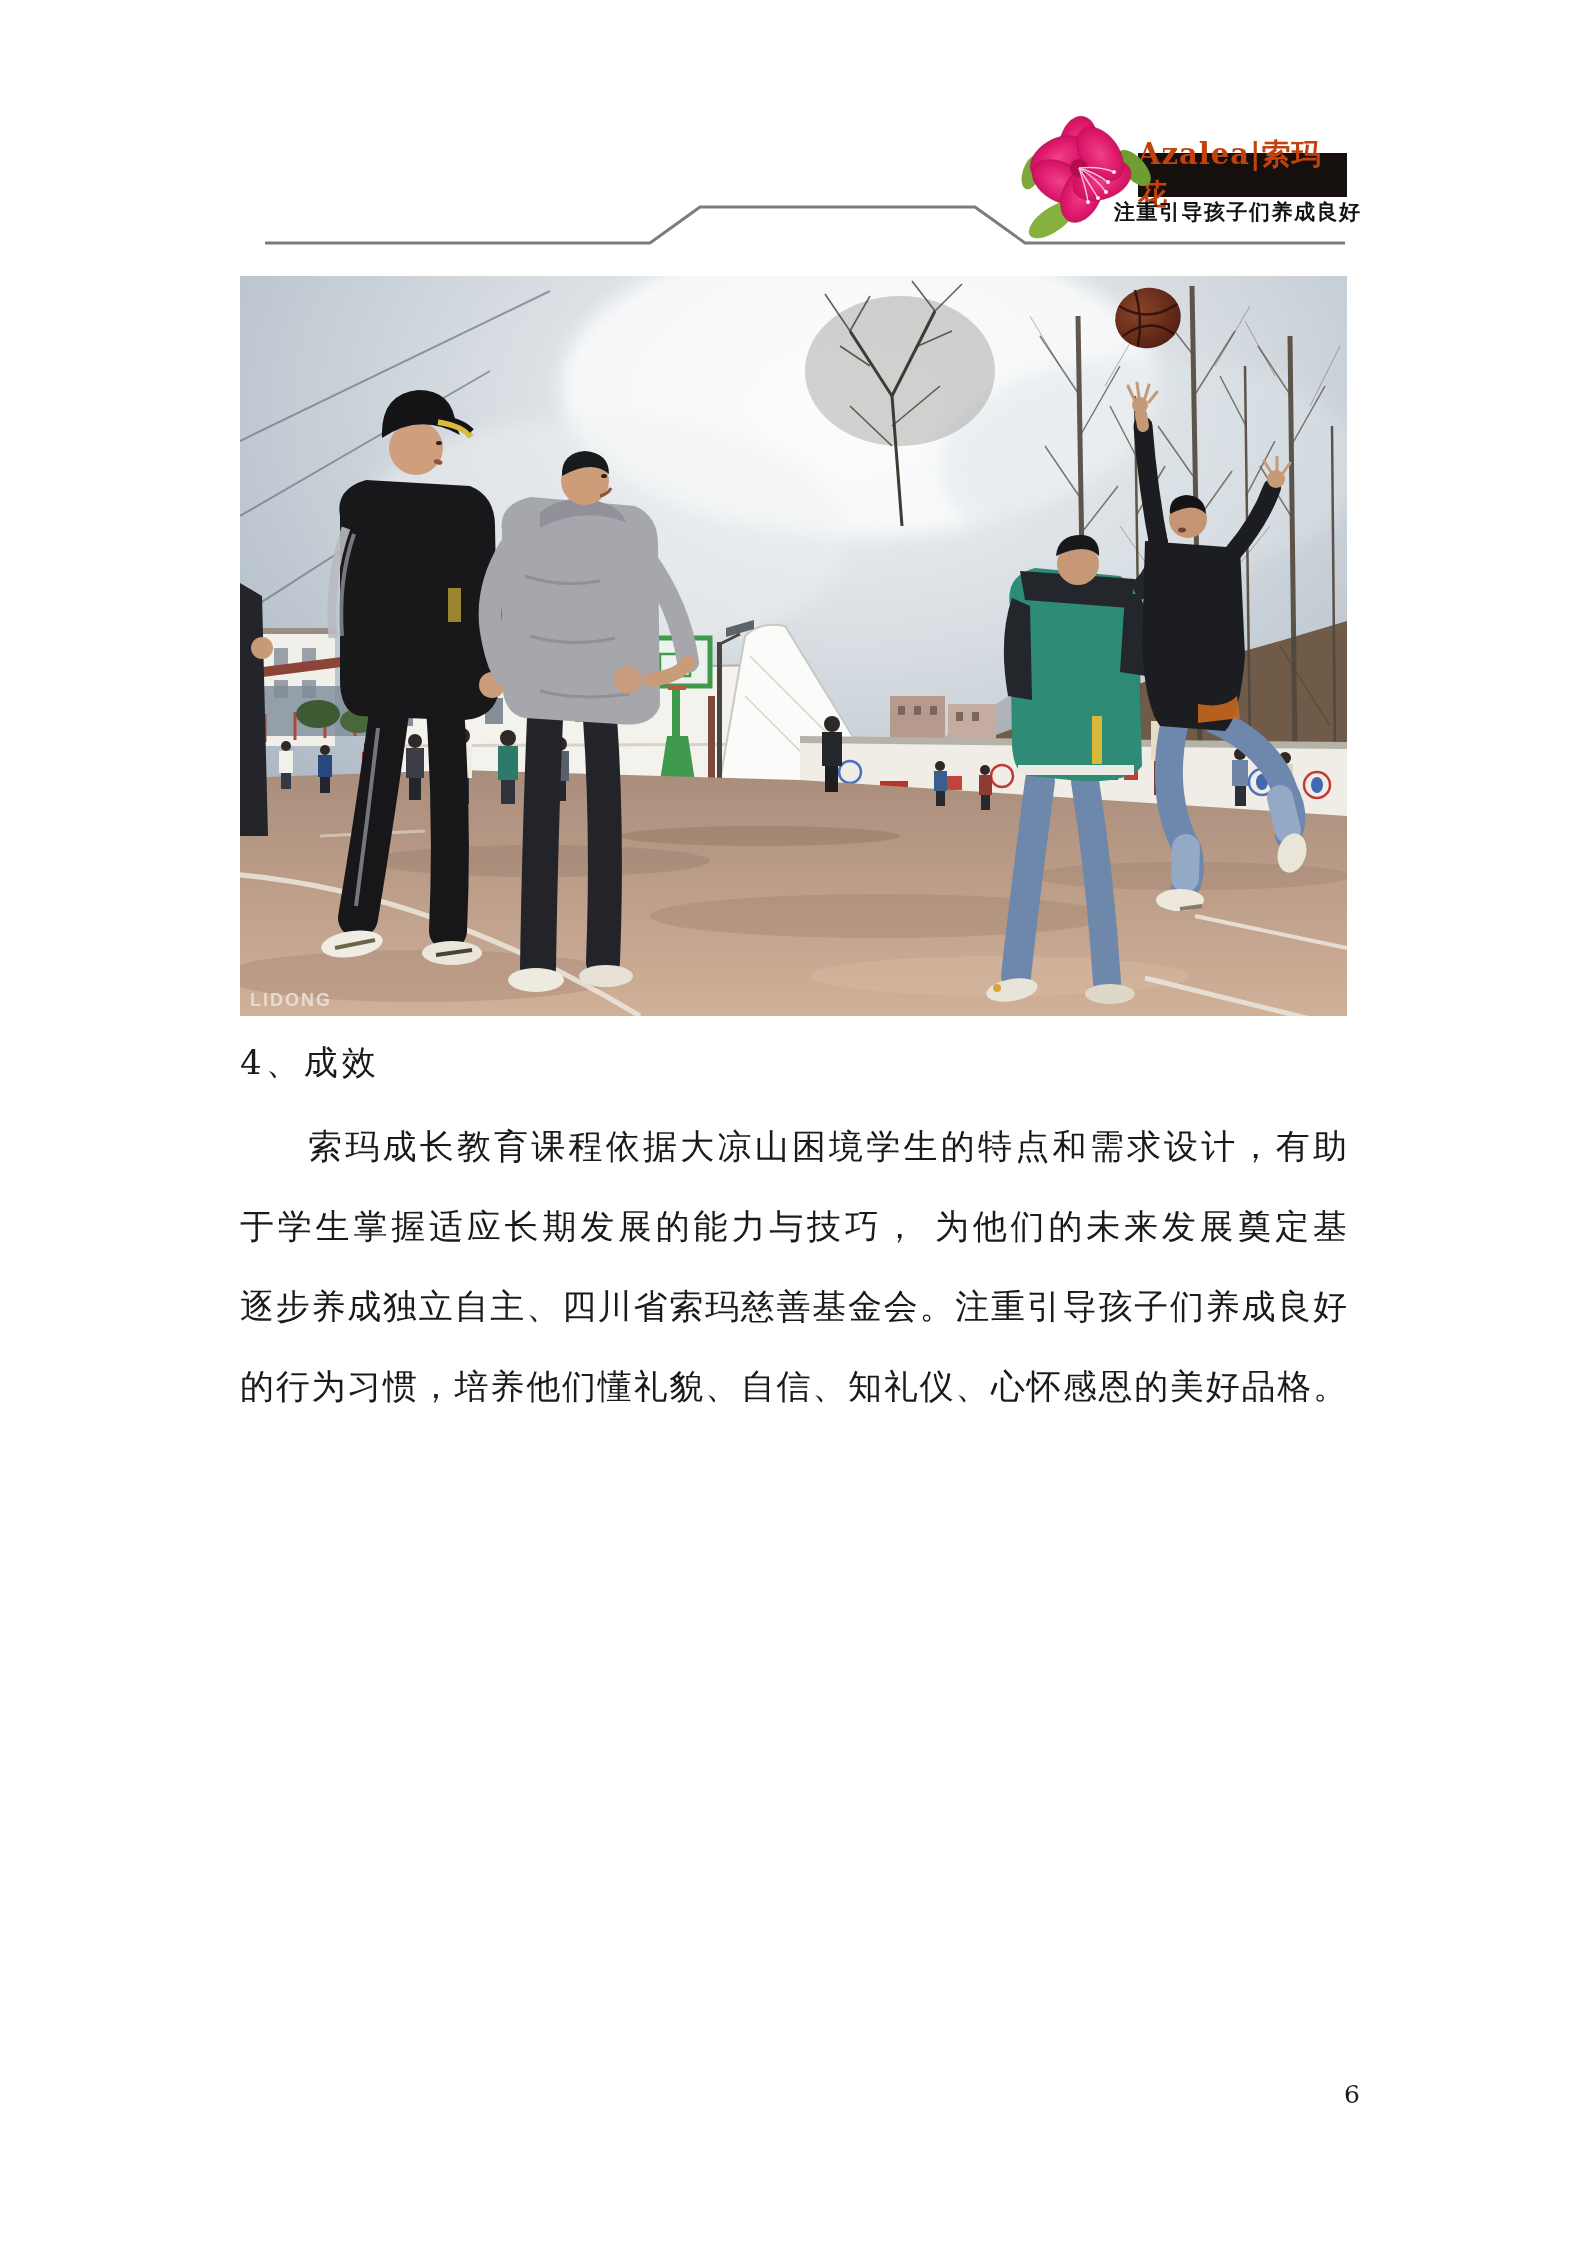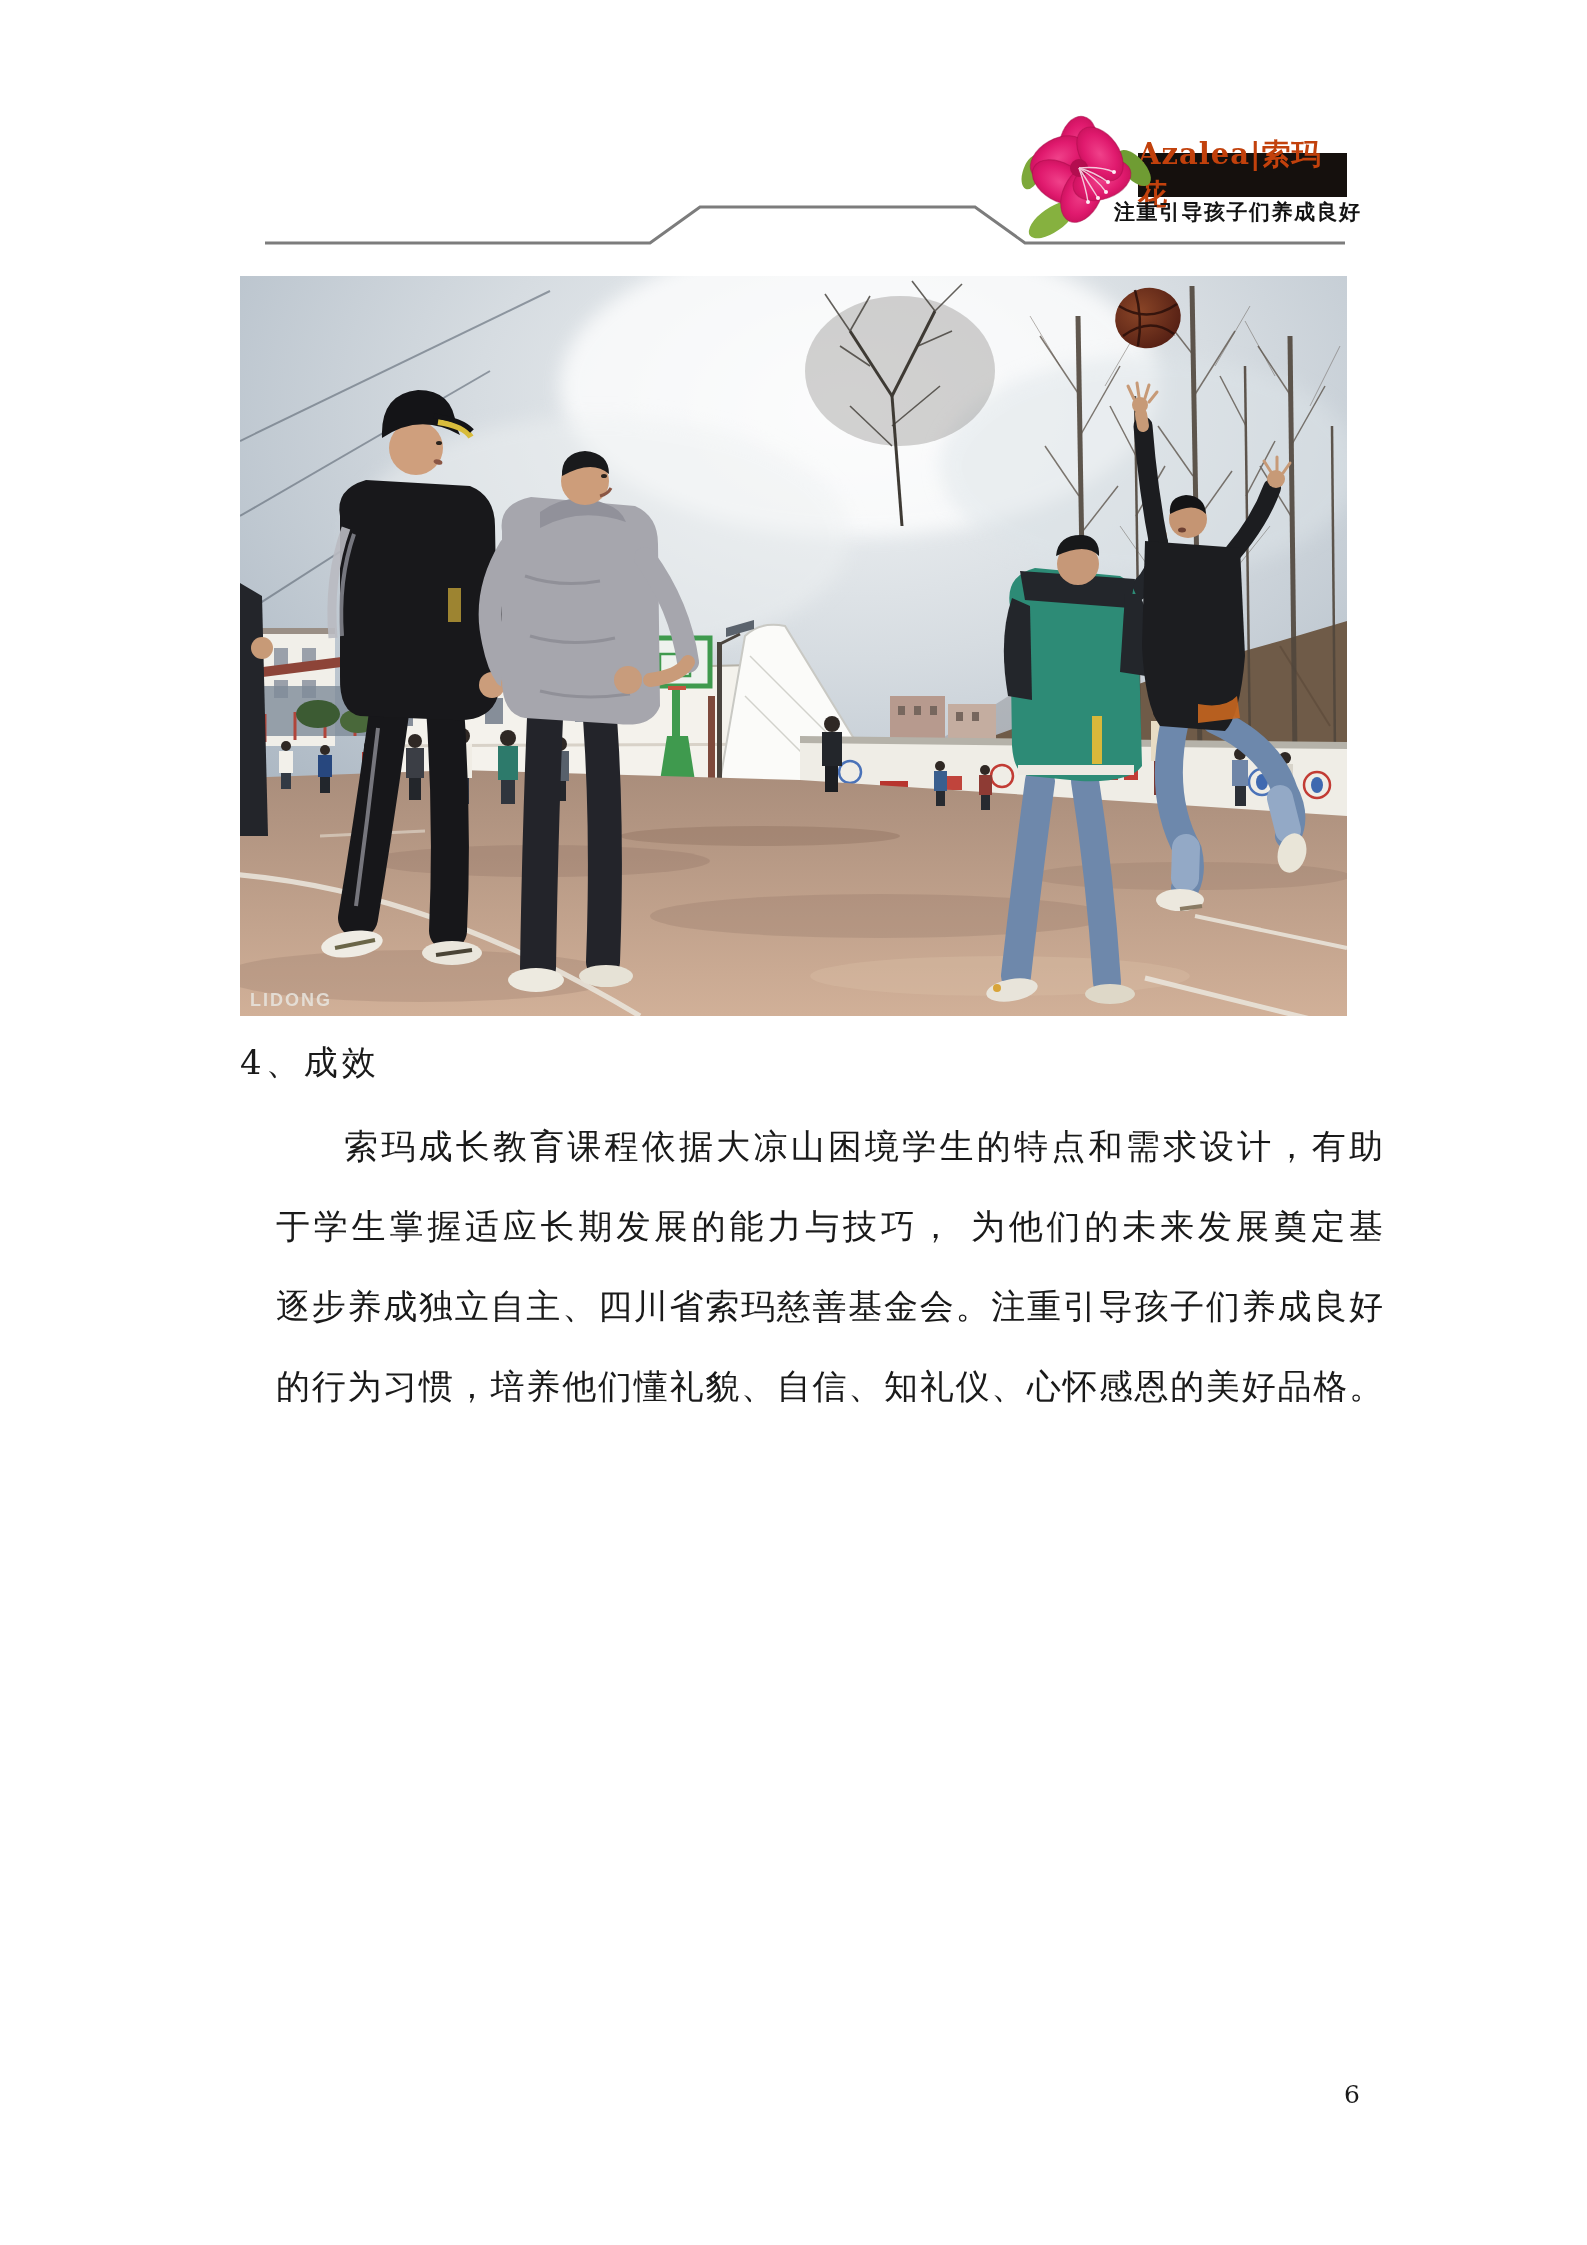--- a/index.html
+++ b/index.html
@@ -27,21 +27,21 @@
     font-family:"DejaVu Sans","Liberation Sans",sans-serif;
   }
   
   .photo { position:absolute; left:240px; top:276px; width:1107px; height:740px; overflow:hidden; }
   .photo svg { display:block; }
   
   .heading {
     position:absolute; left:240px; top:1040px; width:600px; height:44px;
     font-size:34px; line-height:44px; letter-spacing:4px;
   }
-  .para { position:absolute; left:240px; top:1106px; width:1107px;margin-left:36px; }
+  .para { position:absolute; left:240px; top:1106px; width:1107px; }
   .para-line {
     height:80px; line-height:80px; font-size:34px;
     text-align:justify; text-align-last:justify;
     white-space:nowrap; overflow:visible;
   }
   .para-line.first { text-indent:2em; }
   .page-number {
     position:absolute; left:1300px; top:2080px; width:60px;
     font-size:25px; text-align:right;
   }

